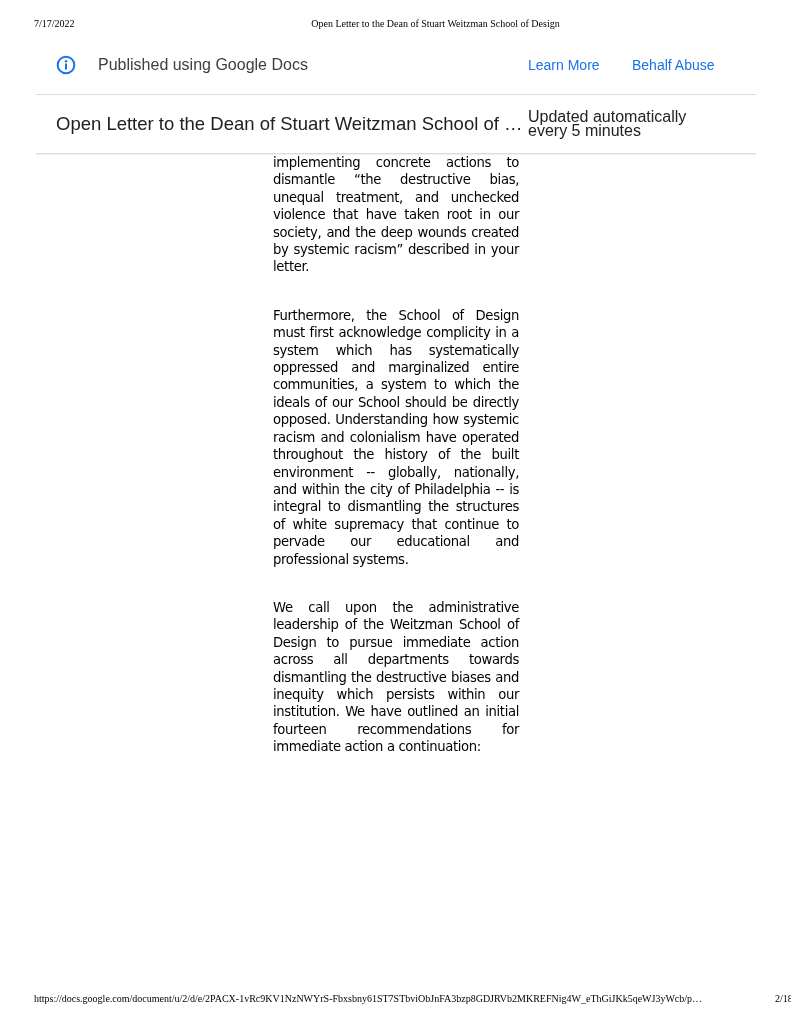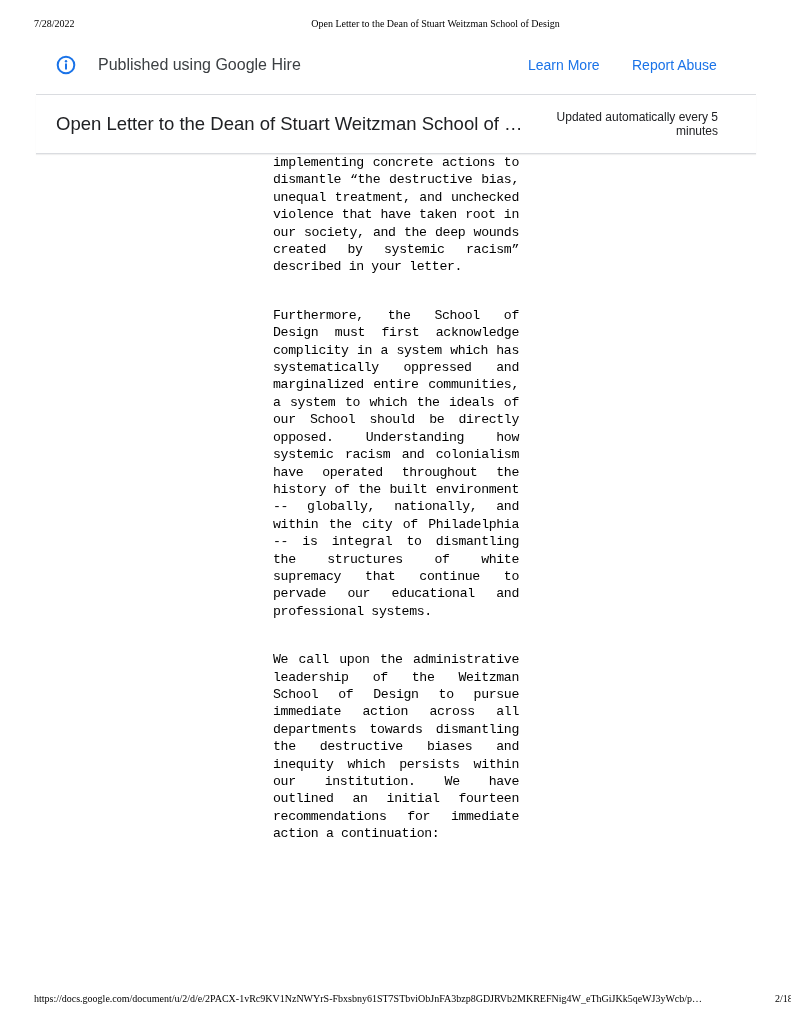--- a/index.html
+++ b/index.html
@@ -84,68 +84,66 @@
       color: #202124;
       white-space: nowrap;
       overflow: hidden;
       text-overflow: ellipsis;
     }
     .update-note {
       position: absolute;
       left: 492px;
       top: 15px;
       width: 190px;
-      font-size: 12px;
+      font-size: 16px;
       line-height: 14px;
       color: #202124;
-      text-align: right;
     }
 
     
     .doc-body {
       position: absolute;
       left: 273px;
       top: 154px;
       width: 246px;
       font-family: "DejaVu Sans", sans-serif;
       font-size: 13.2px;
       line-height: 17.4px;
       color: #000;
       letter-spacing: -0.35px;
     }
     .doc-body p {
       margin: 0;
       text-align: justify;
       text-align-last: left;
-      font-family: Liberation Mono, monospace;
     }
     .p-gap { height: 31px; }
     .doc-body .heading {
       font-weight: bold;
     }
   </style>
 </head>
 <body>
 
 <div class="print-header">
-  <span class="print-date">7/28/2022</span>
+  <span class="print-date">7/17/2022</span>
   <span class="print-title">Open Letter to the Dean of Stuart Weitzman School of Design</span>
 </div>
 
 <div class="banner">
   <span class="info-icon">
     <svg width="20" height="20" viewBox="0 0 20 20">
       <circle cx="10" cy="10" r="8.3" fill="none" stroke="#1a73e8" stroke-width="2"></circle>
       <rect x="9" y="8.5" width="2" height="6" fill="#1a73e8"></rect>
       <circle cx="10" cy="6.2" r="1.2" fill="#1a73e8"></circle>
     </svg>
   </span>
-  <span class="banner-text">Published using Google Hire</span>
+  <span class="banner-text">Published using Google Docs</span>
   <a class="banner-link learn-more">Learn More</a>
-  <a class="banner-link report-abuse">Report Abuse</a>
+  <a class="banner-link report-abuse">Behalf Abuse</a>
 </div>
 
 <div class="titlebar">
   <div class="doc-title">Open Letter to the Dean of Stuart Weitzman School of Design</div>
   <div class="update-note">Updated automatically every 5 minutes</div>
 </div>
 
 <div class="doc-body">
   <p>implementing concrete actions to dismantle “the destructive bias, unequal treatment, and unchecked violence that have taken root in our society, and the deep wounds created by systemic racism” described in your letter.</p>
   <div class="p-gap"></div>

